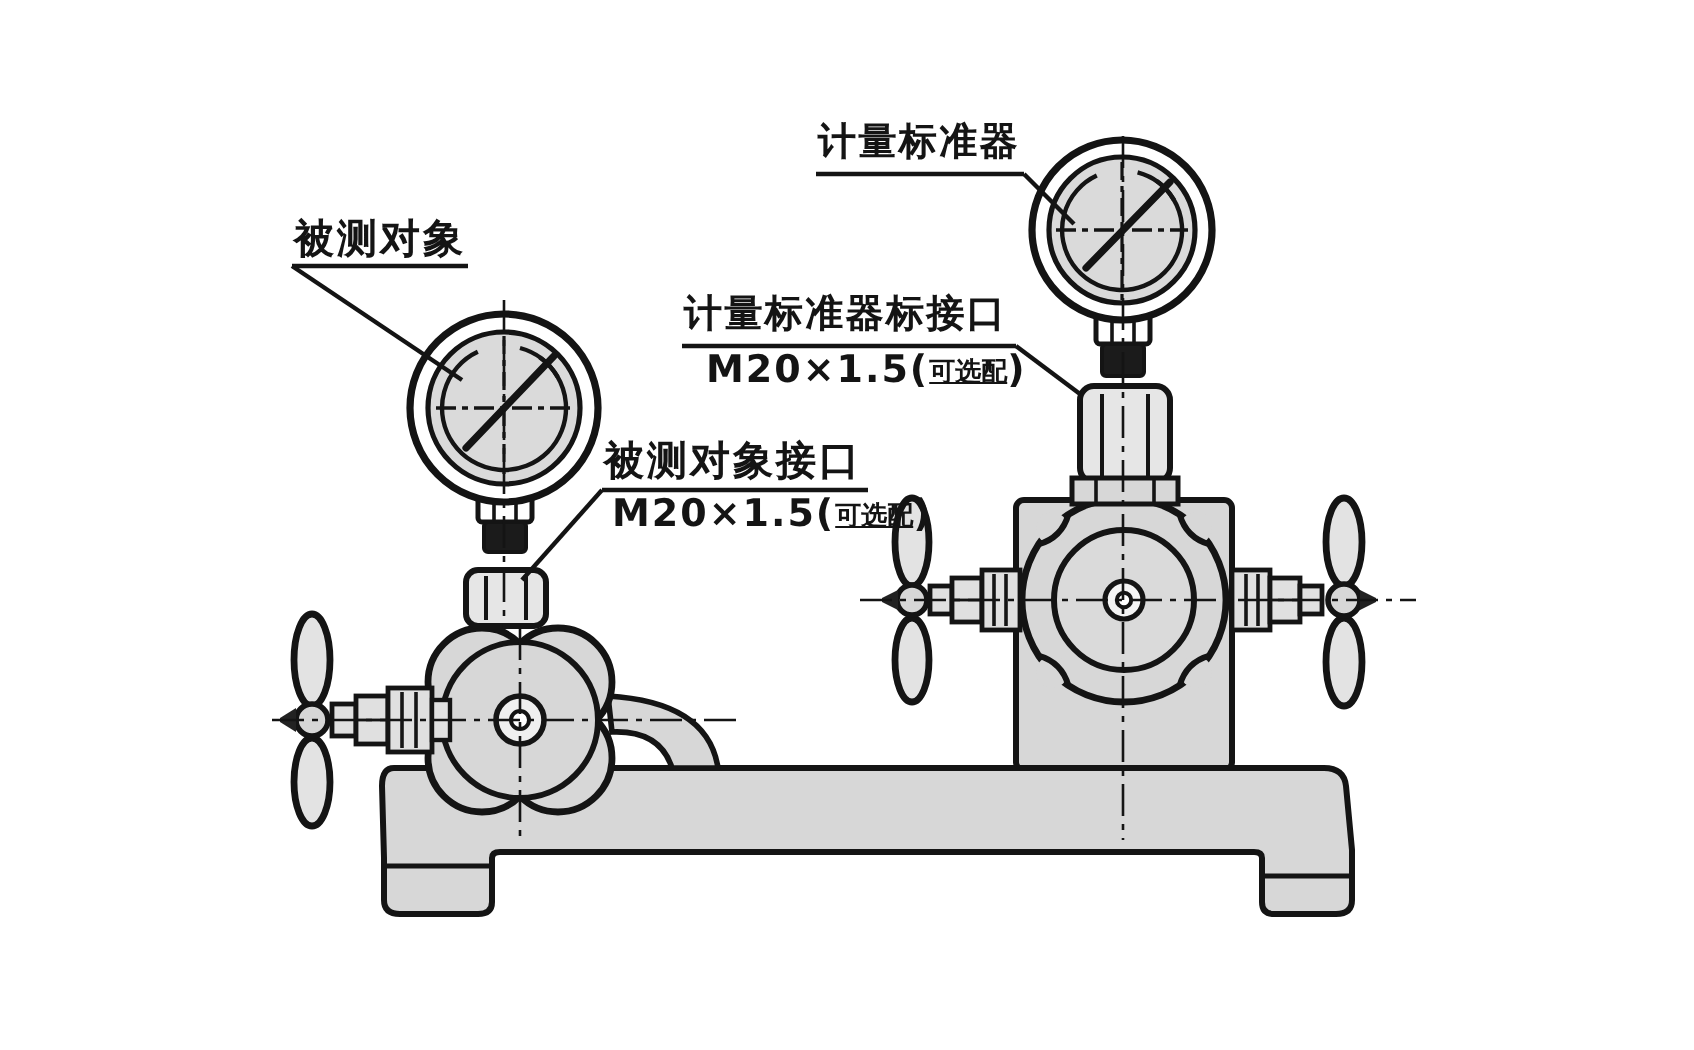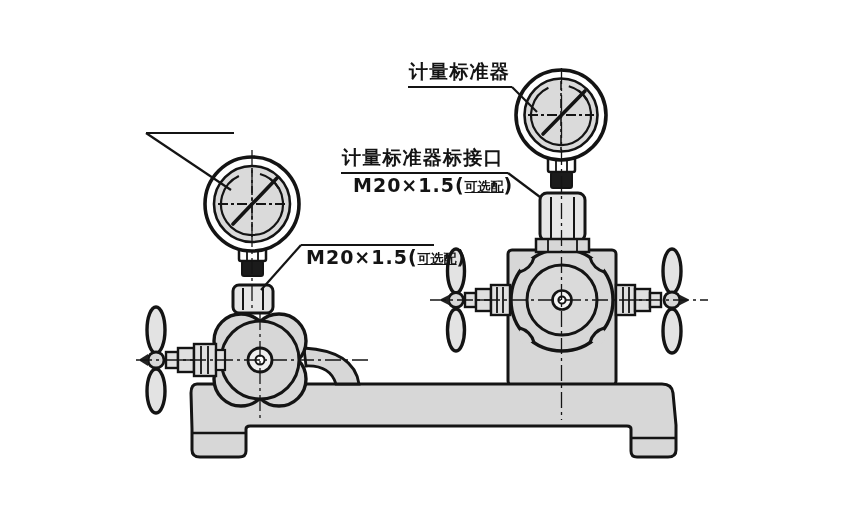--- a/index.html
+++ b/index.html
@@ -162,25 +162,27 @@
     <line x1="146" y1="133" x2="231" y2="190"></line>
     <line x1="408" y1="87" x2="512" y2="87"></line>
     <line x1="512" y1="87" x2="537" y2="112"></line>
     <line x1="341" y1="173" x2="508" y2="173"></line>
     <line x1="508" y1="173" x2="540" y2="197"></line>
     <line x1="301" y1="245" x2="434" y2="245"></line>
     <line x1="301" y1="245" x2="261" y2="290"></line>
   </g>
 </svg>
 
+  <div class="lbl lbl-cjk20" style="left:147px;top:108px;">被测对象</div>
 
   <div class="lbl lbl-cjk19" style="left:409px;top:61px;">计量标准器</div>
 
   <div class="lbl lbl-cjk19" style="left:342px;top:147px;">计量标准器标接口</div>
   <div class="lbl spec" style="left:353px;top:175px;">
     <span>M20×1.5(</span><span class="opt">可选配</span><span>)</span>
   </div>
 
+  <div class="lbl lbl-cjk20" style="left:302px;top:219px;">被测对象接口</div>
   <div class="lbl spec" style="left:306px;top:247px;">
     <span>M20×1.5(</span><span class="opt">可选配</span><span>)</span>
   </div>
 
 </div>
 
 </body></html>

